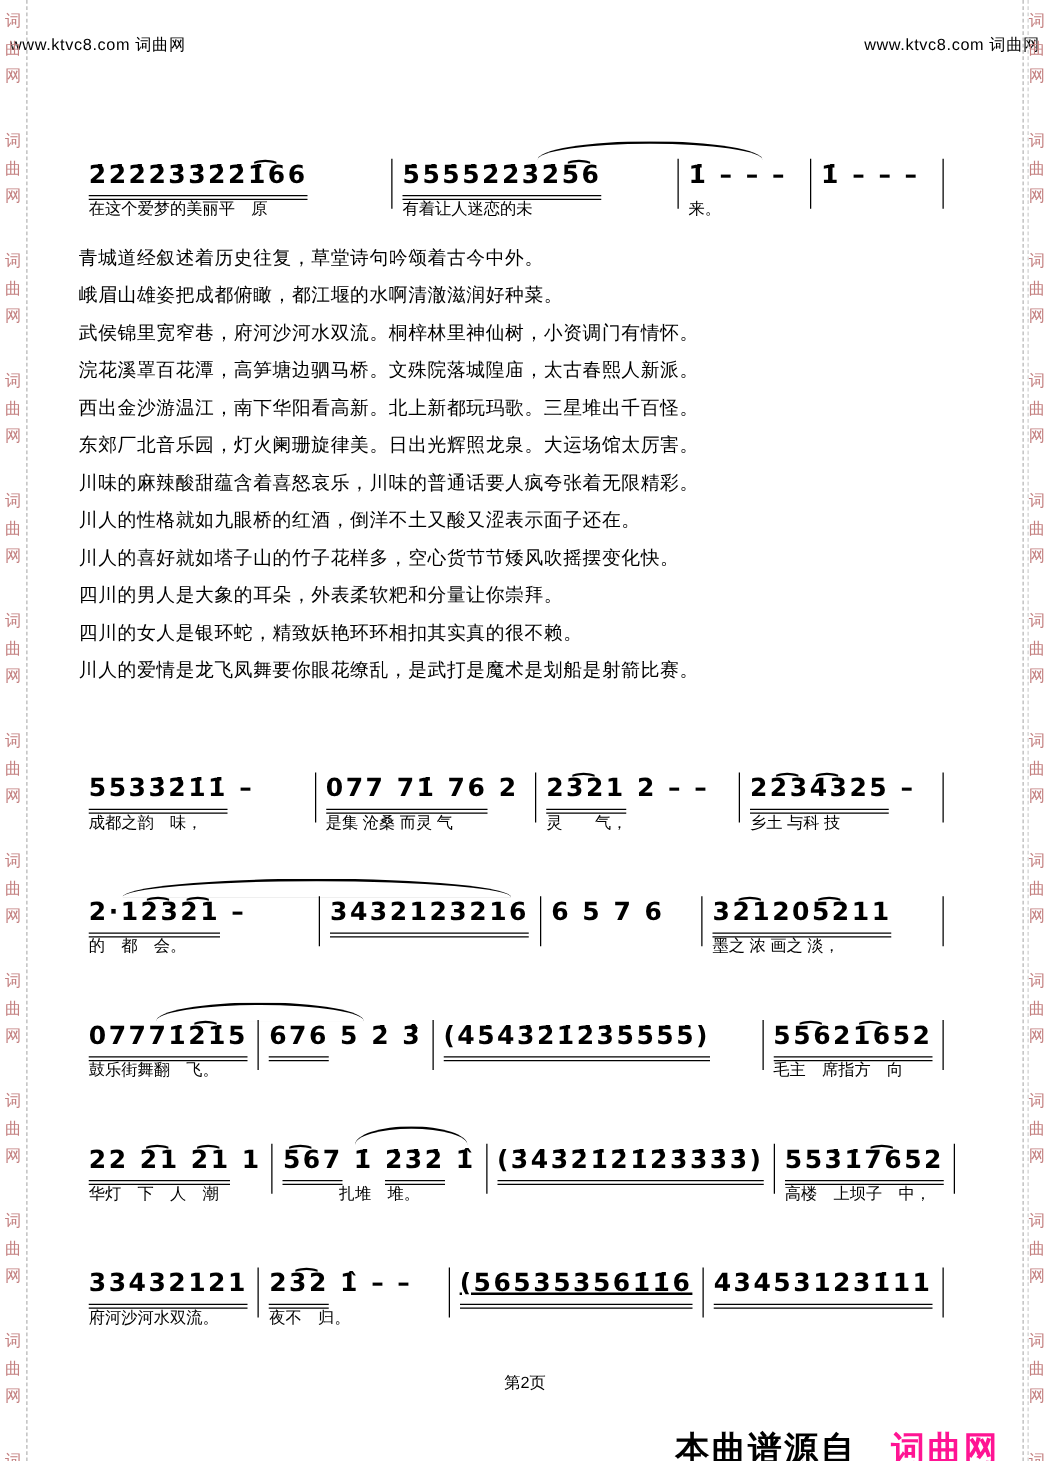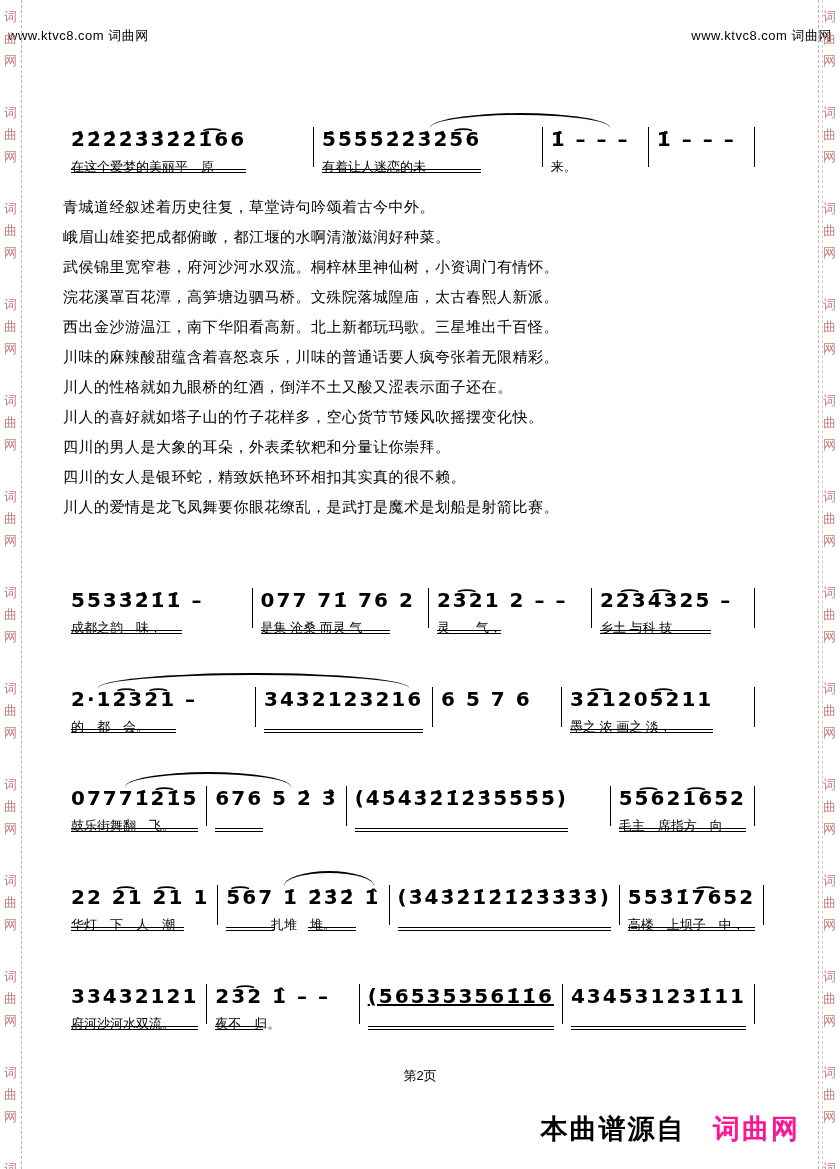--- a/index.html
+++ b/index.html
@@ -23,21 +23,21 @@
   
   #score-top{margin-top:66px;}
   #scores{margin-top:50px;}
   .score-line{position:relative;padding-top:14px;margin-bottom:34px;}
   #score-top .score-line{margin-bottom:0;}
   .m-row{display:flex;align-items:flex-start;}
   .measure{padding:0 8px;flex:1 1 0;overflow:visible;}
   .bar{width:1px;height:40px;background:#000;margin-top:2px;flex:0 0 auto;}
   .notes{font-family:"DejaVu Sans",sans-serif;font-weight:bold;
          font-size:20px;line-height:28px;letter-spacing:2px;white-space:nowrap;}
-  .notes .beam{border-bottom:4px double #000;padding-bottom:18px;}
+  .notes .beam{border-bottom:4px double #000;padding-bottom:5px;}
   .lyr{font-size:13px;margin-top:5px;white-space:nowrap;}
   .arc{position:absolute;top:2px;height:13px;
        border-top:2px solid #000;border-radius:50% 50% 0 0 / 100% 100% 0 0;}
   
   #paragraphs{margin-top:16px;}
   .para{font-size:15px;line-height:30px;letter-spacing:0.5px;white-space:nowrap;}
   
   .page-num{text-align:center;font-size:13px;margin-top:16px;}
   .source-row{margin-top:26px;text-align:right;padding-right:40px;
        font-size:27px;font-weight:bold;letter-spacing:2px;}
@@ -211,20 +211,21 @@
             <div class="bar"></div>
           </div>
         </div>
       </div>
     <div id="paragraphs">
         <div class="para">青城道经叙述着历史往复，草堂诗句吟颂着古今中外。</div>
         <div class="para">峨眉山雄姿把成都俯瞰，都江堰的水啊清澈滋润好种菜。</div>
         <div class="para">武侯锦里宽窄巷，府河沙河水双流。桐梓林里神仙树，小资调门有情怀。</div>
         <div class="para">浣花溪罩百花潭，高笋塘边驷马桥。文殊院落城隍庙，太古春熙人新派。</div>
         <div class="para">西出金沙游温江，南下华阳看高新。北上新都玩玛歌。三星堆出千百怪。</div>
+        <div class="para">东郊厂北音乐园，灯火阑珊旋律美。日出光辉照龙泉。大运场馆太厉害。</div>
         <div class="para">川味的麻辣酸甜蕴含着喜怒哀乐，川味的普通话要人疯夸张着无限精彩。</div>
         <div class="para">川人的性格就如九眼桥的红酒，倒洋不土又酸又涩表示面子还在。</div>
         <div class="para">川人的喜好就如塔子山的竹子花样多，空心货节节矮风吹摇摆变化快。</div>
         <div class="para">四川的男人是大象的耳朵，外表柔软粑和分量让你崇拜。</div>
         <div class="para">四川的女人是银环蛇，精致妖艳环环相扣其实真的很不赖。</div>
         <div class="para">川人的爱情是龙飞凤舞要你眼花缭乱，是武打是魔术是划船是射箭比赛。</div>
       </div>
     <div id="scores">
         <div class="score-line">
           <div class="m-row">

